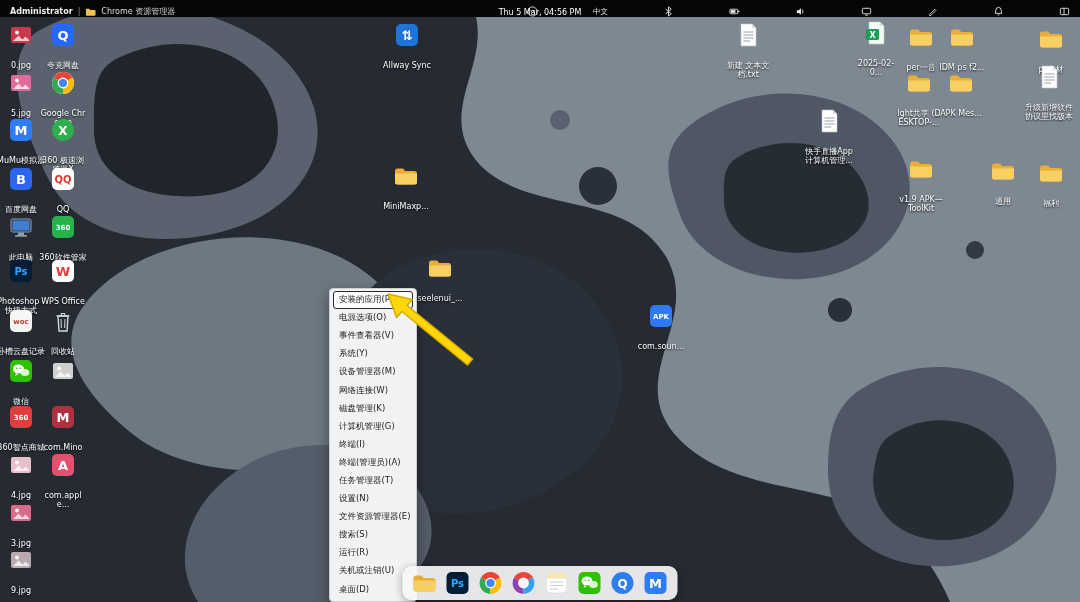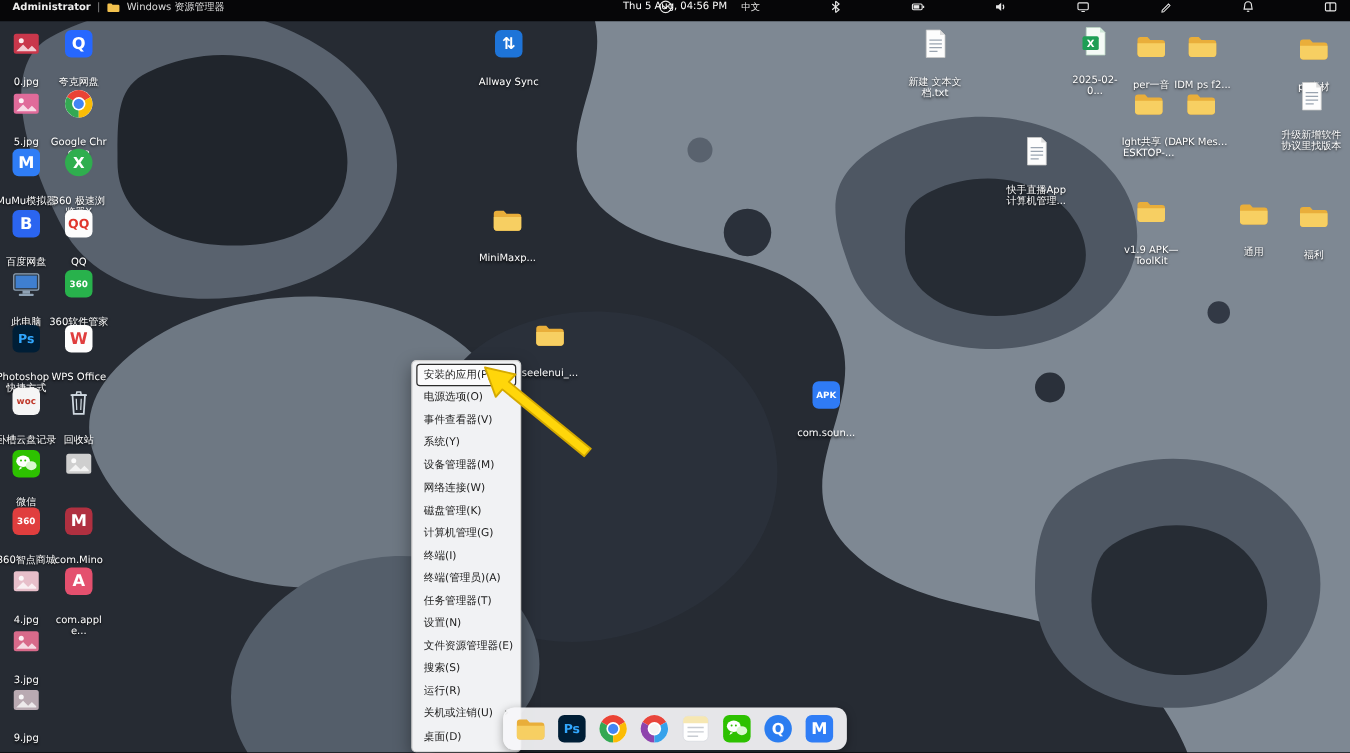--- a/index.html
+++ b/index.html
@@ -2,21 +2,21 @@
 <html><head>
 <meta charset="utf-8">
 <style>
   html,body{margin:0;padding:0;background:#000;}
   .screen{position:relative;width:1080px;height:602px;overflow:hidden;
     font-family:"DejaVu Sans","Liberation Sans",sans-serif;}
   .wallpaper{position:absolute;inset:0;width:100%;height:100%;z-index:0;}
 
   
   .topbar{position:absolute;top:0;left:0;right:0;height:17px;background:#060608;
-    display:flex;align-items:flex-start;padding:0 10px;color:#eee;font-size:8px;z-index:50;box-sizing:border-box;}
+    display:flex;align-items:flex-end;padding:0 10px;color:#eee;font-size:8px;z-index:50;box-sizing:border-box;}
   .topbar-left{display:flex;align-items:center;gap:5px;}
   .tb-user{font-weight:bold;}
   .tb-sep{color:#8a8a8a;}
   .tb-app{color:#ddd;}
   .clock{position:absolute;left:50%;transform:translateX(-50%);color:#fff;white-space:nowrap;}
   .tray{margin-left:auto;display:flex;align-items:center;gap:7px;}
   .tray-item{display:flex;align-items:center;color:#e6e6e6;font-size:7.5px;line-height:1;margin-left:48px;}
 
   
   .di{position:absolute;width:48px;display:flex;flex-direction:column;align-items:center;gap:1px;z-index:5;cursor:default;}
@@ -68,23 +68,23 @@
 
   <div class="topbar">
     <div class="topbar-left">
       <span class="tb-user">Administrator</span>
       <span class="tb-sep">|</span>
       <span style="display:flex;">
         <svg width="11" height="10" viewBox="0 0 12 10">
             <path d="M1 2.5 Q1 1.5 2 1.5 L4.5 1.5 L5.5 2.7 L10.5 2.7 Q11.5 2.7 11.5 3.7 L11.5 8 Q11.5 9 10.5 9 L2 9 Q1 9 1 8 Z" fill="#f2c14e"></path>
           </svg>
       </span>
-      <span class="tb-app">Windows 资源管理器</span>
+      <span class="tb-app">Chrome 资源管理器</span>
     </div>
-    <span class="clock">Thu 5 Aug, 04:56 PM</span>
+    <span class="clock">Thu 5 Mar, 04:56 PM</span>
     <div class="tray" id="tray">
         <span class="tray-item">
           <svg width="11" height="11" viewBox="0 0 12 12" fill="none" stroke="#e6e6e6" stroke-width="1">
             <circle cx="6" cy="6" r="5"></circle>
             <path d="M3.8 5 L6 7.2 L8.2 5"></path>
           </svg>
         </span>
         <span class="tray-item">中文</span>
         <span class="tray-item">
           <svg width="11" height="11" viewBox="0 0 12 12" fill="none" stroke="#e6e6e6" stroke-width="1">

